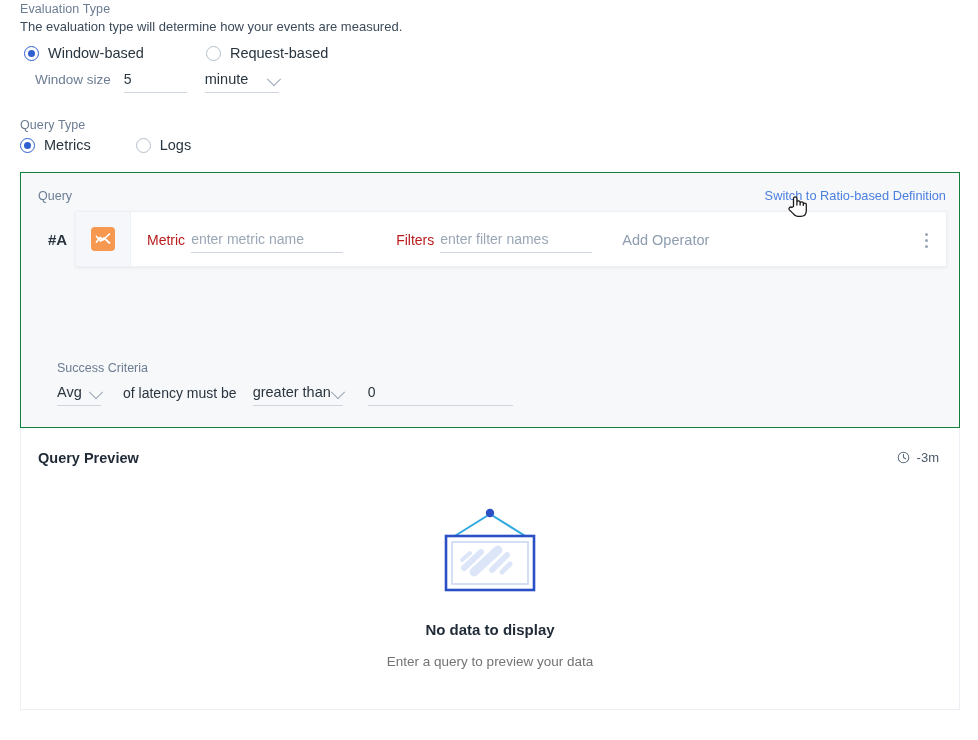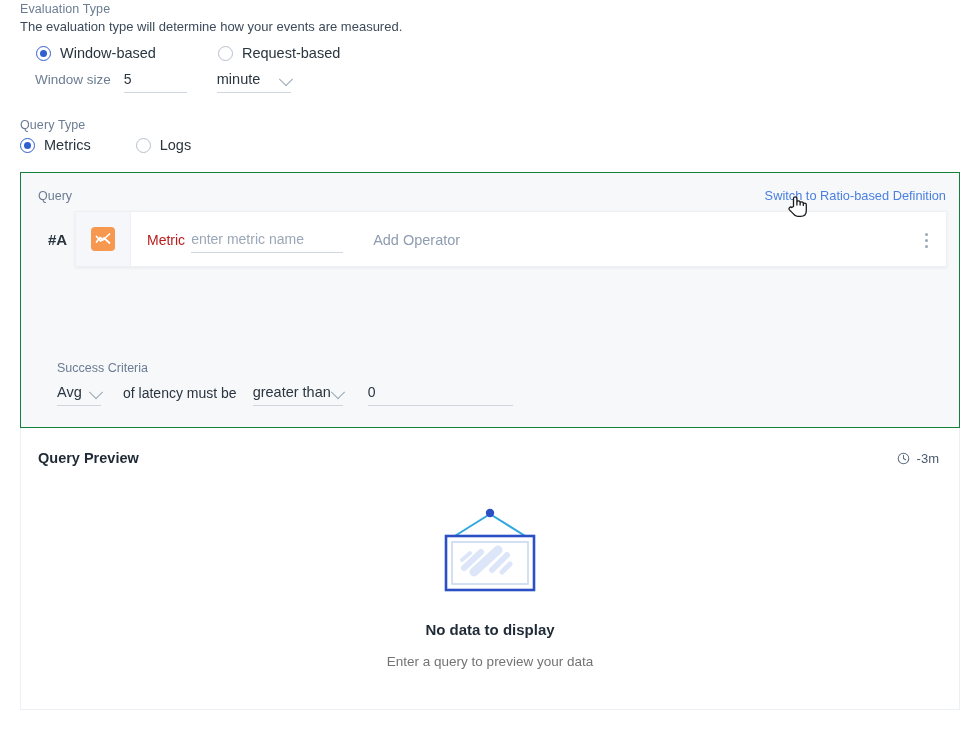--- a/index.html
+++ b/index.html
@@ -103,21 +103,21 @@
   .select-val {
     font-size: 14.5px;
     color: #29353f;
     white-space: nowrap;
   }
 
   
   #eval-type-section { position: absolute; left: 20px; top: 0; width: 940px; }
   #eval-type-label { position: absolute; left: 0; top: 2px; }
   #eval-type-help  { position: absolute; left: 0; top: 19px; }
-  #eval-type-radios{ position: absolute; left: 16px; top: 45px; }
+  #eval-type-radios{ position: absolute; left: 4px; top: 45px; }
   #eval-type-radios .radio-opt + .radio-opt { margin-left: 62px; }
 
   #window-size-row {
     position: absolute;
     left: 15px;
     top: 71px;
     display: flex;
     align-items: center;
   }
   #window-size-row .ws-label {
@@ -125,21 +125,21 @@
     color: #6b7c93;
     padding-bottom: 5px;
   }
   #window-size-input {
     width: 63px;
     margin-left: 13px;
     text-align: left;
   }
   #window-unit-select {
     width: 74px;
-    margin-left: 30px;
+    margin-left: 18px;
   }
 
   
   #query-type-section { position: absolute; left: 20px; top: 118px; width: 940px; }
   #query-type-label { position: absolute; left: 0; top: 0; }
   #query-type-radios { position: absolute; left: 0; top: 19px; }
   #query-type-radios .radio-opt + .radio-opt { margin-left: 45px; }
 
   
   #query-panel {
@@ -315,21 +315,21 @@
     border: 1px solid #eceff3;
     border-top: 0;
     box-sizing: border-box;
   }
   #preview-header {
     position: absolute;
     left: 17px;
     right: 20px;
     top: 22px;
     display: flex;
-    align-items: flex-end;
+    align-items: flex-start;
     justify-content: space-between;
   }
   #preview-title {
     font-size: 14.5px;
     font-weight: bold;
     color: #1f2a36;
   }
   #preview-range {
     display: flex;
     align-items: center;
@@ -432,20 +432,24 @@
             </svg>
           </span>
         </div>
 
         <div id="query-fields">
           <div class="inline-field">
             <span class="fl">Metric</span>
             <input id="metric-name-input" type="text" placeholder="enter metric name" style="">
           </div>
 
+          <div id="filters-field" class="inline-field">
+            <span class="fl">Filters</span>
+            <input id="filters-input" type="text" placeholder="enter filter names" style="">
+          </div>
 
           <div id="add-operator-btn">Add Operator</div>
 
           <div id="query-kebab">
             <span></span>
             <span></span>
             <span></span>
           </div>
         </div>
       </div>

